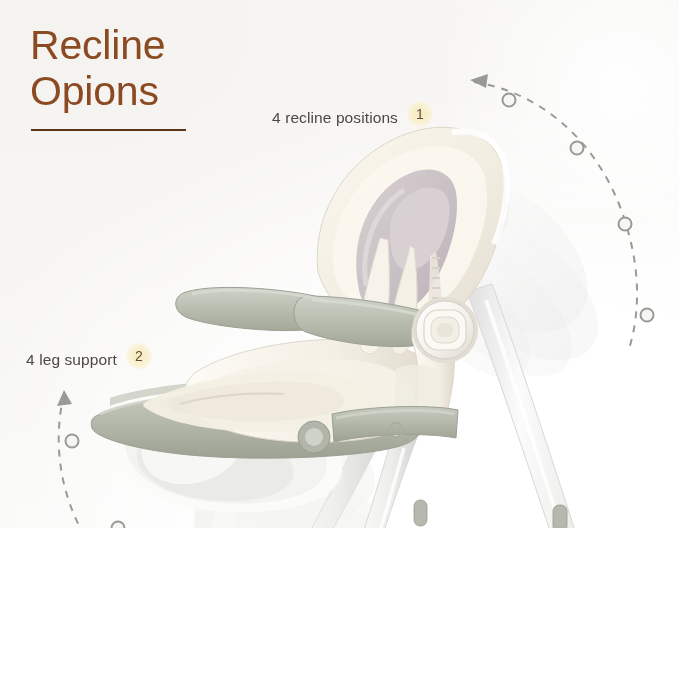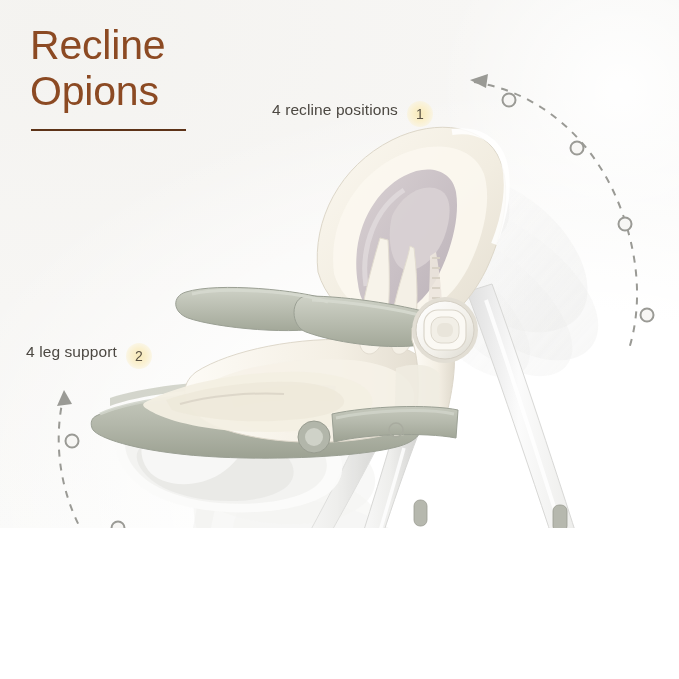--- a/index.html
+++ b/index.html
@@ -50,21 +50,21 @@
     top: 129px;
     width: 155px;
     height: 2px;
     background: #5d3318;
   }
 
   
   .callout {
     position: absolute;
     display: flex;
-    align-items: flex-start;
+    align-items: flex-end;
     gap: 9px;
     white-space: nowrap;
   }
   .callout .label {
     font-size: 15.5px;
     color: #4c4842;
     letter-spacing: .1px;
   }
   .badge {
     position: relative;

